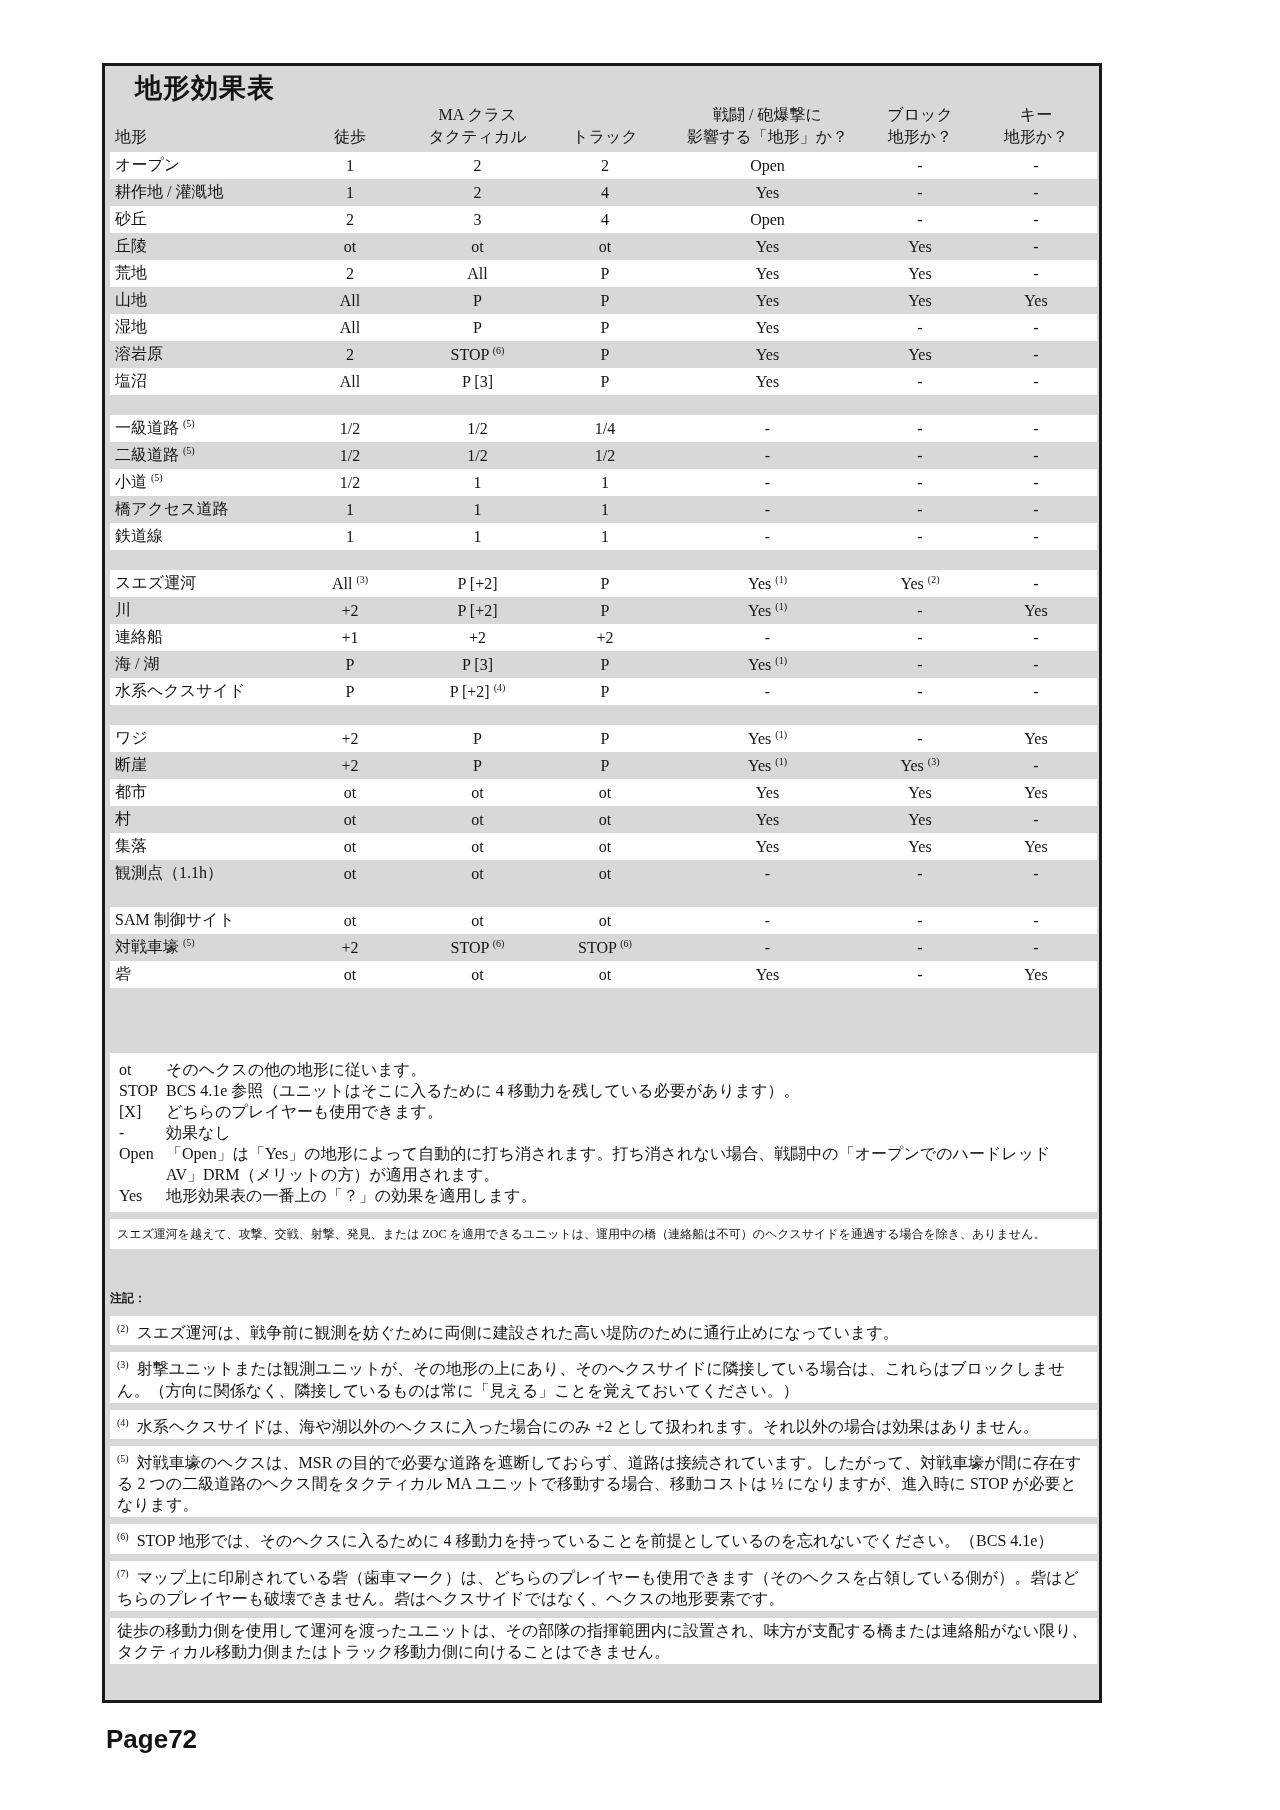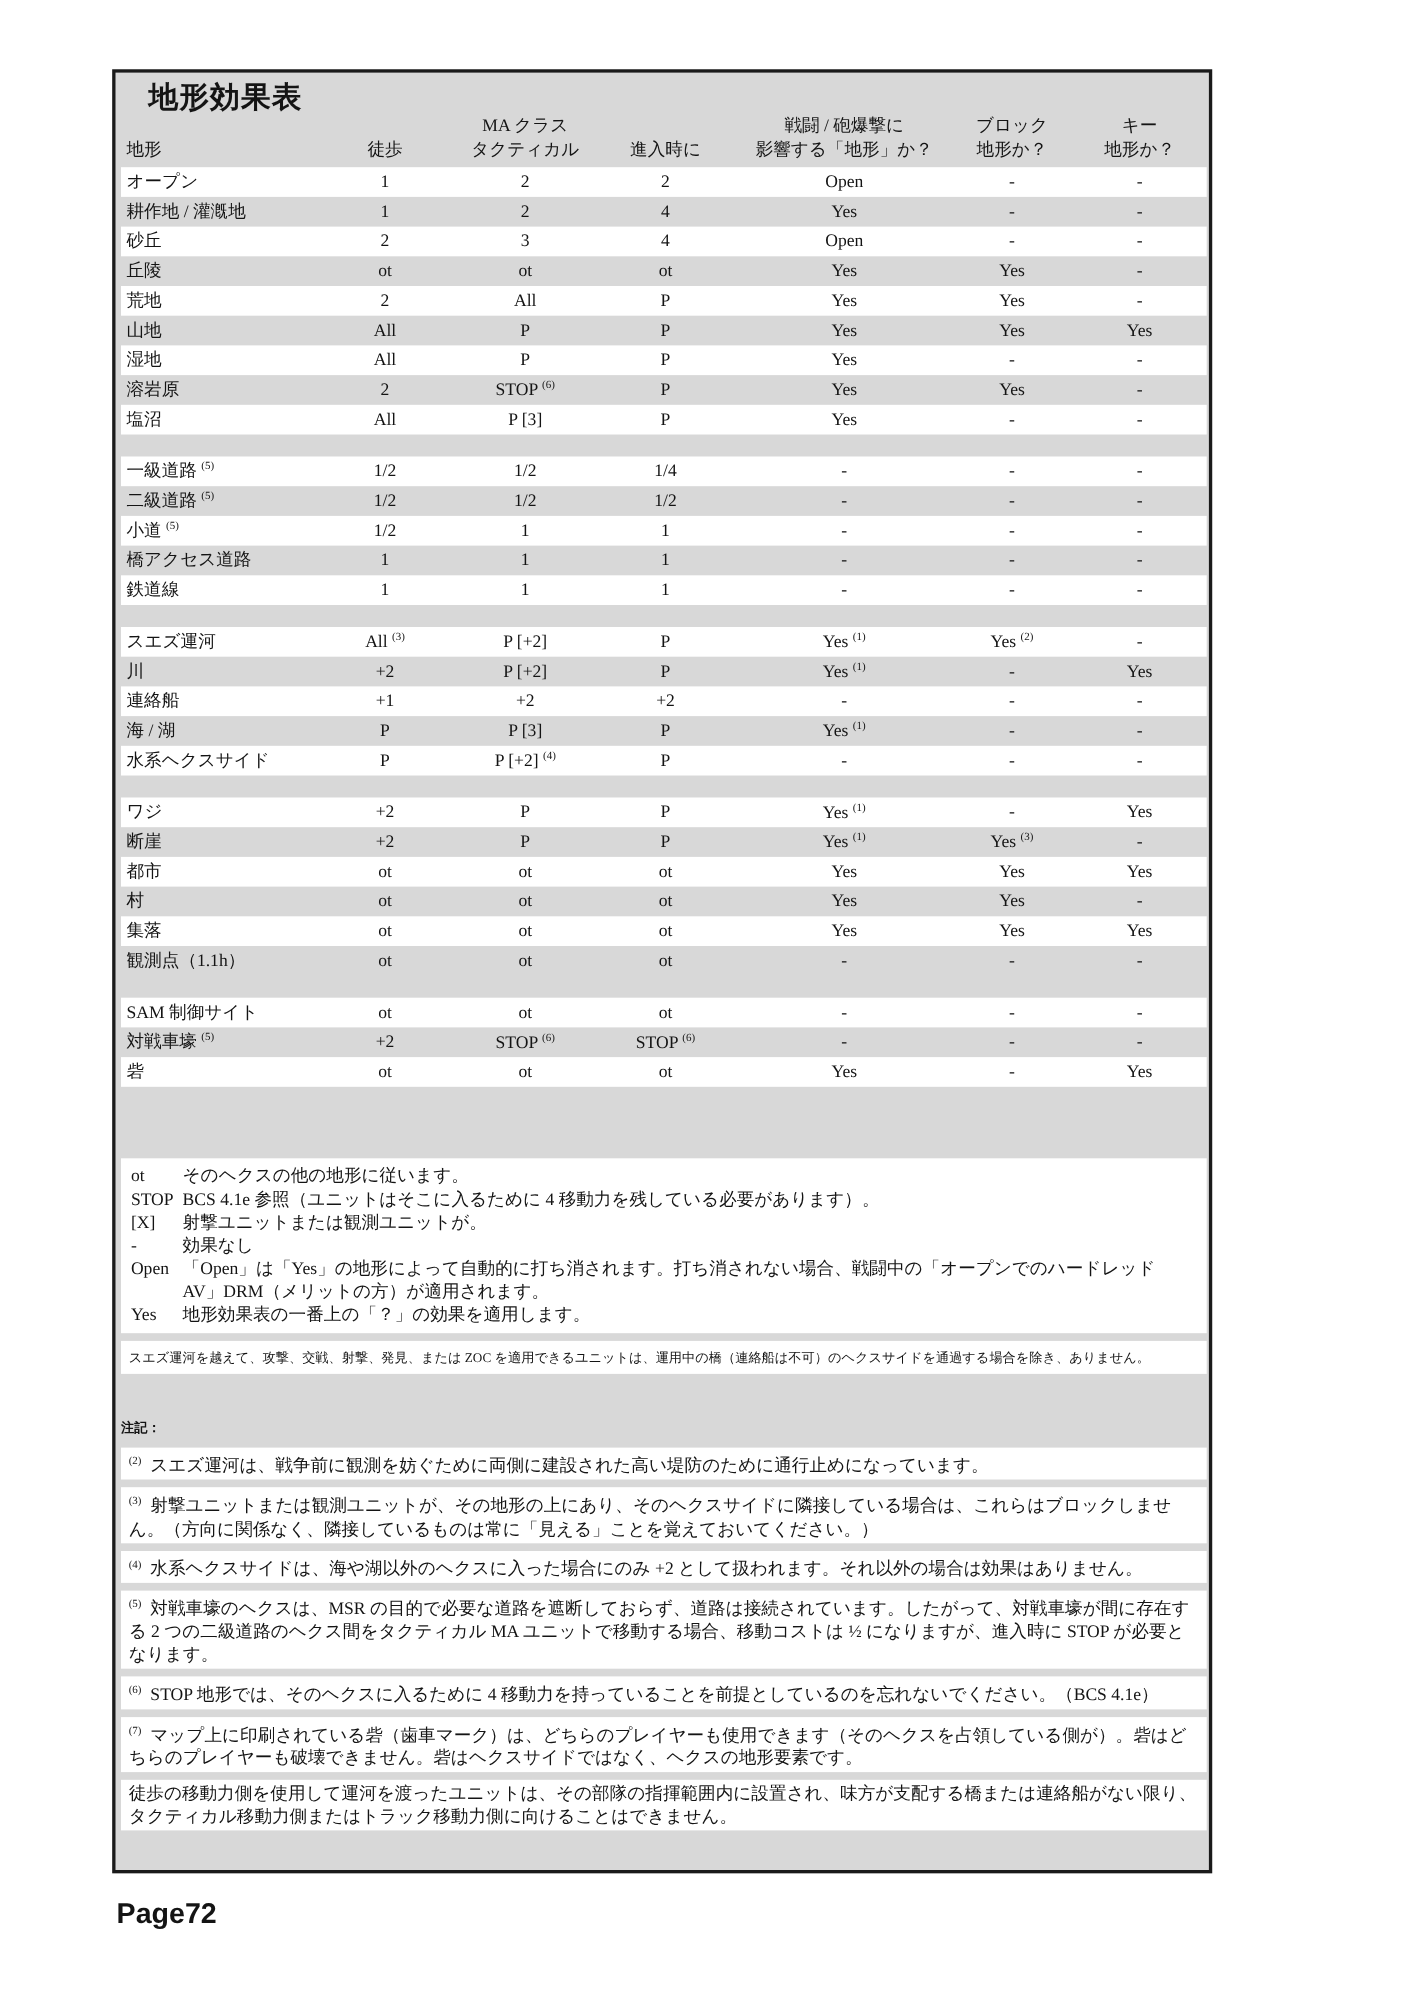--- a/index.html
+++ b/index.html
@@ -76,21 +76,21 @@
     <div class="hcell">
       <div></div>
       <div>徒歩</div>
     </div>
     <div class="hcell">
       <div>MA クラス</div>
       <div>タクティカル</div>
     </div>
     <div class="hcell">
       <div></div>
-      <div>進入時に</div>
+      <div>トラック</div>
     </div>
     <div class="hcell">
       <div>戦闘 / 砲爆撃に</div>
       <div>影響する「地形」か？</div>
     </div>
     <div class="hcell">
       <div>ブロック</div>
       <div>地形か？</div>
     </div>
     <div class="hcell">
@@ -368,21 +368,21 @@
       <div class="lrow">
         <span class="lkey">ot</span>
         <span class="ldesc">そのヘクスの他の地形に従います。</span>
       </div>
       <div class="lrow">
         <span class="lkey">STOP</span>
         <span class="ldesc">BCS 4.1e 参照（ユニットはそこに入るために 4 移動力を残している必要があります）。</span>
       </div>
       <div class="lrow">
         <span class="lkey">[X]</span>
-        <span class="ldesc">射撃ユニットまたは観測ユニットが。</span>
+        <span class="ldesc">どちらのプレイヤーも使用できます。</span>
       </div>
       <div class="lrow">
         <span class="lkey">-</span>
         <span class="ldesc">効果なし</span>
       </div>
       <div class="lrow">
         <span class="lkey">Open</span>
         <span class="ldesc">「Open」は「Yes」の地形によって自動的に打ち消されます。打ち消されない場合、戦闘中の「オープンでのハードレッド AV」DRM（メリットの方）が適用されます。</span>
       </div>
       <div class="lrow">

